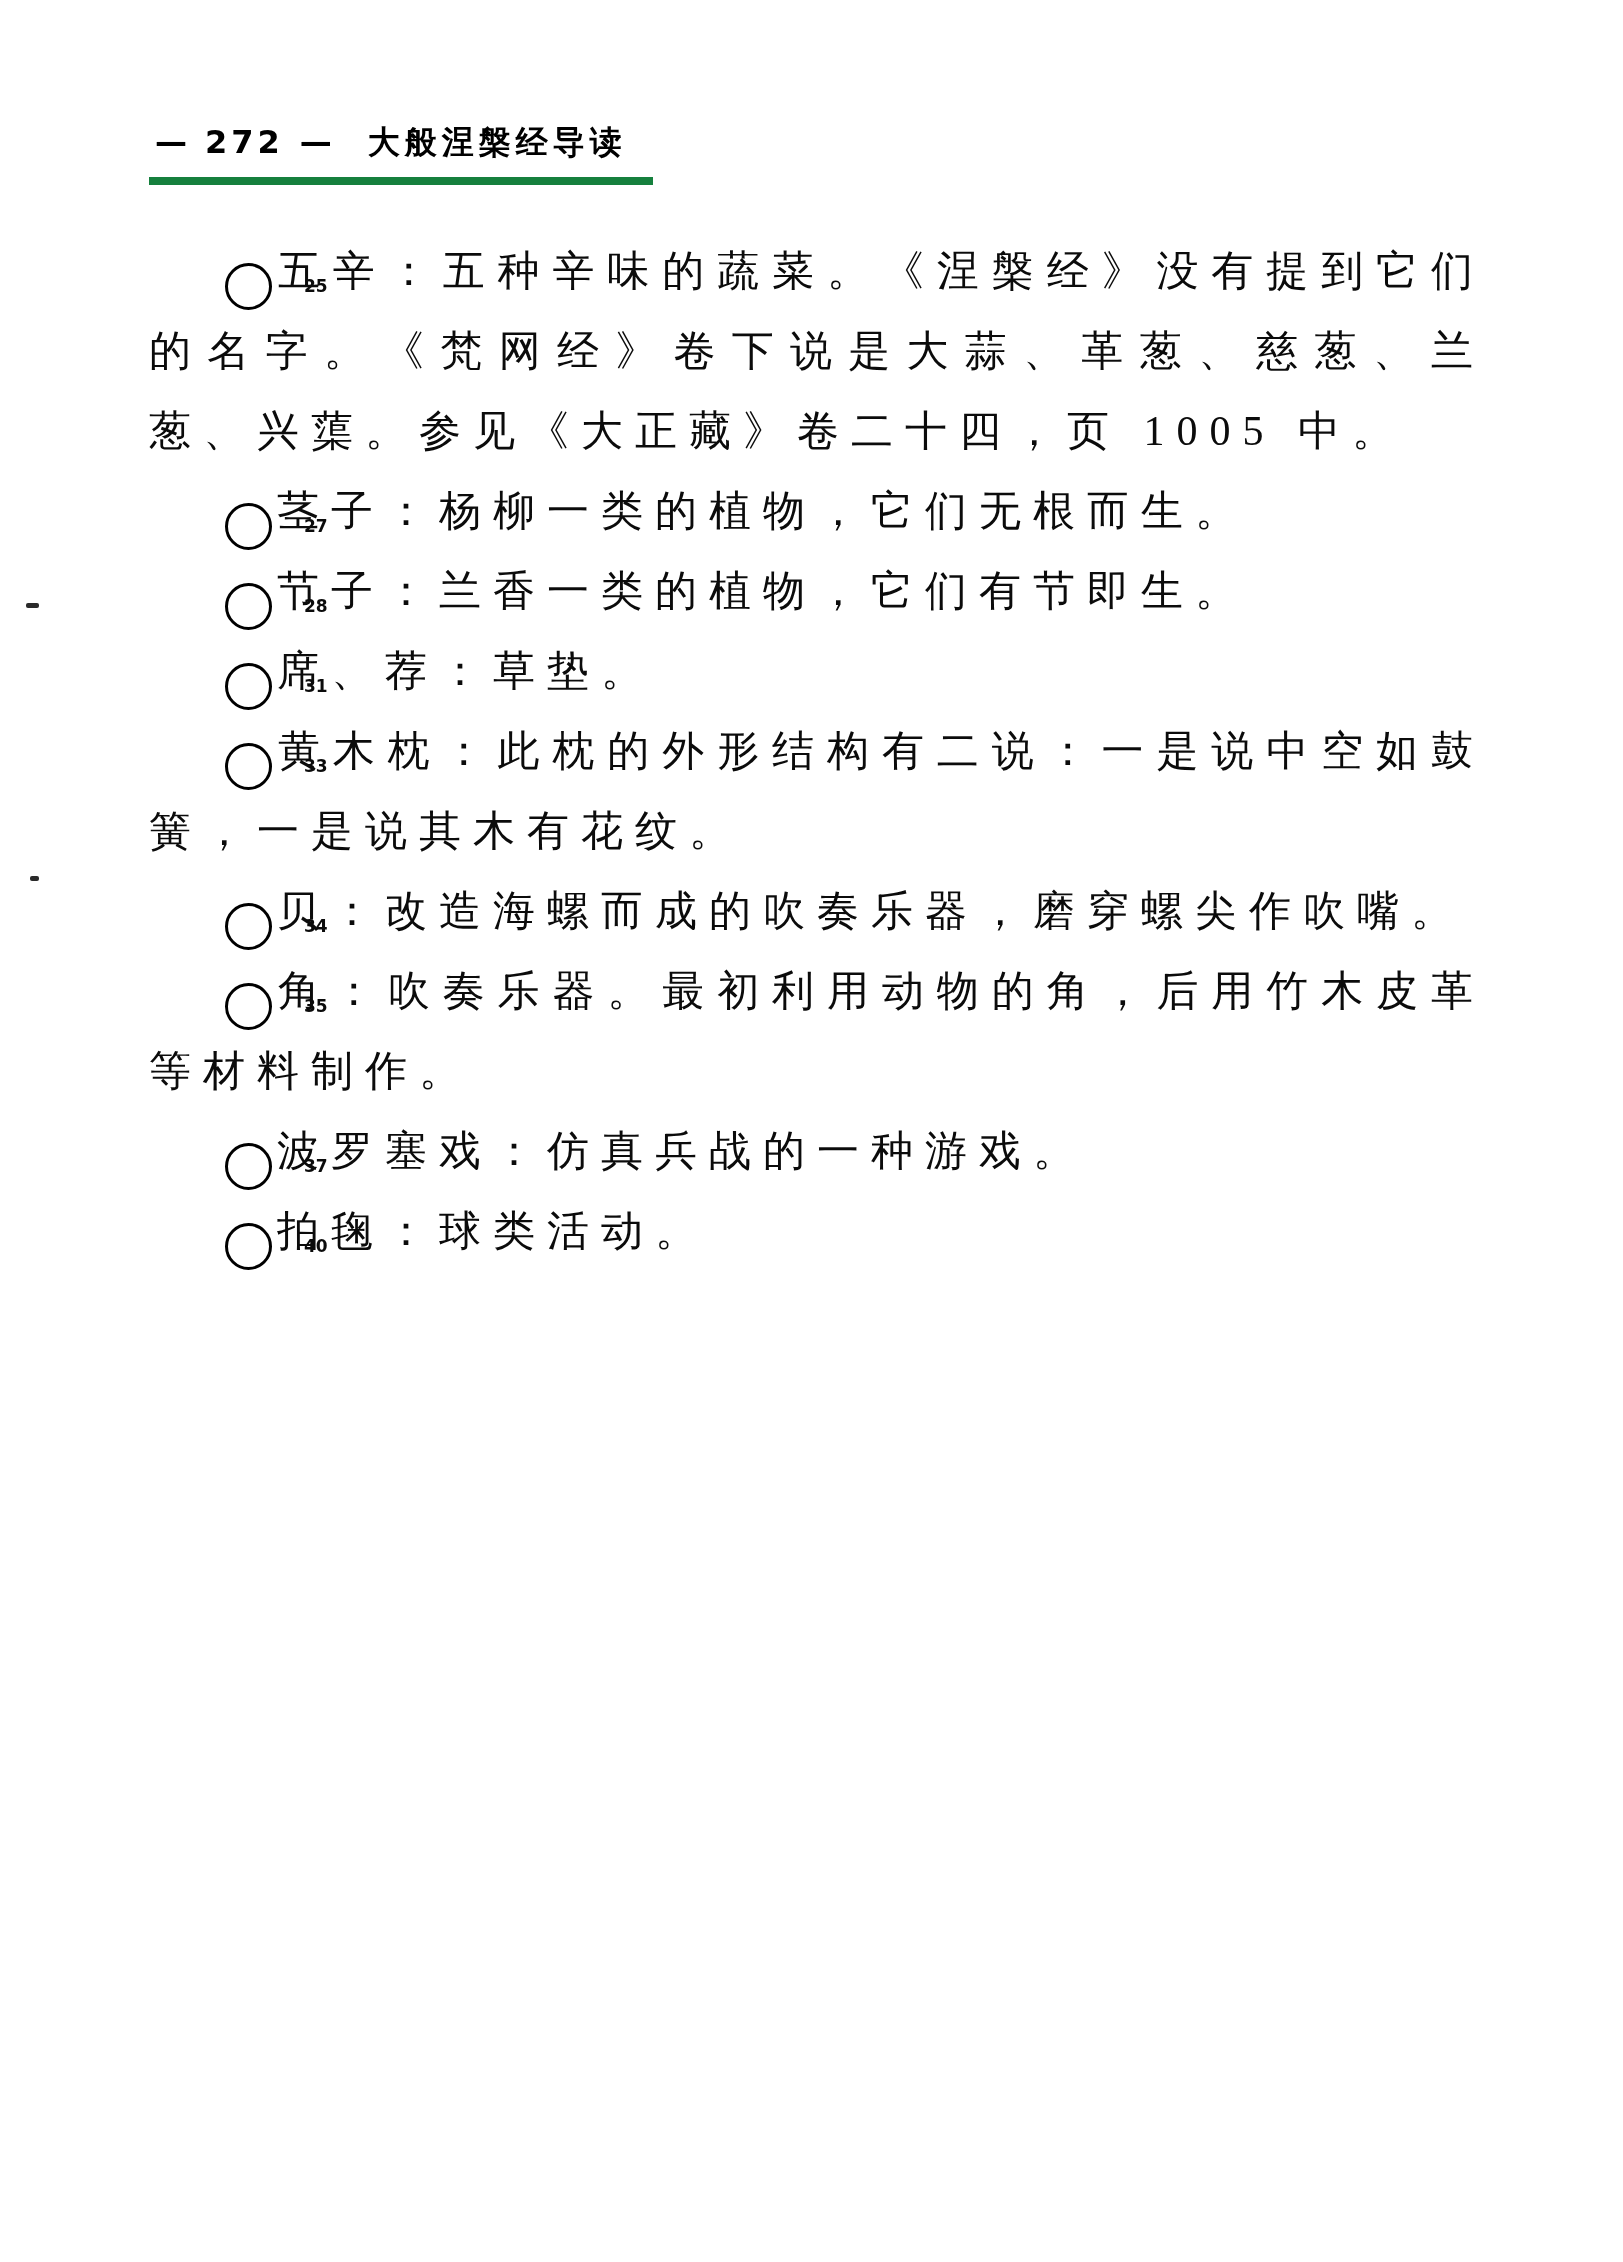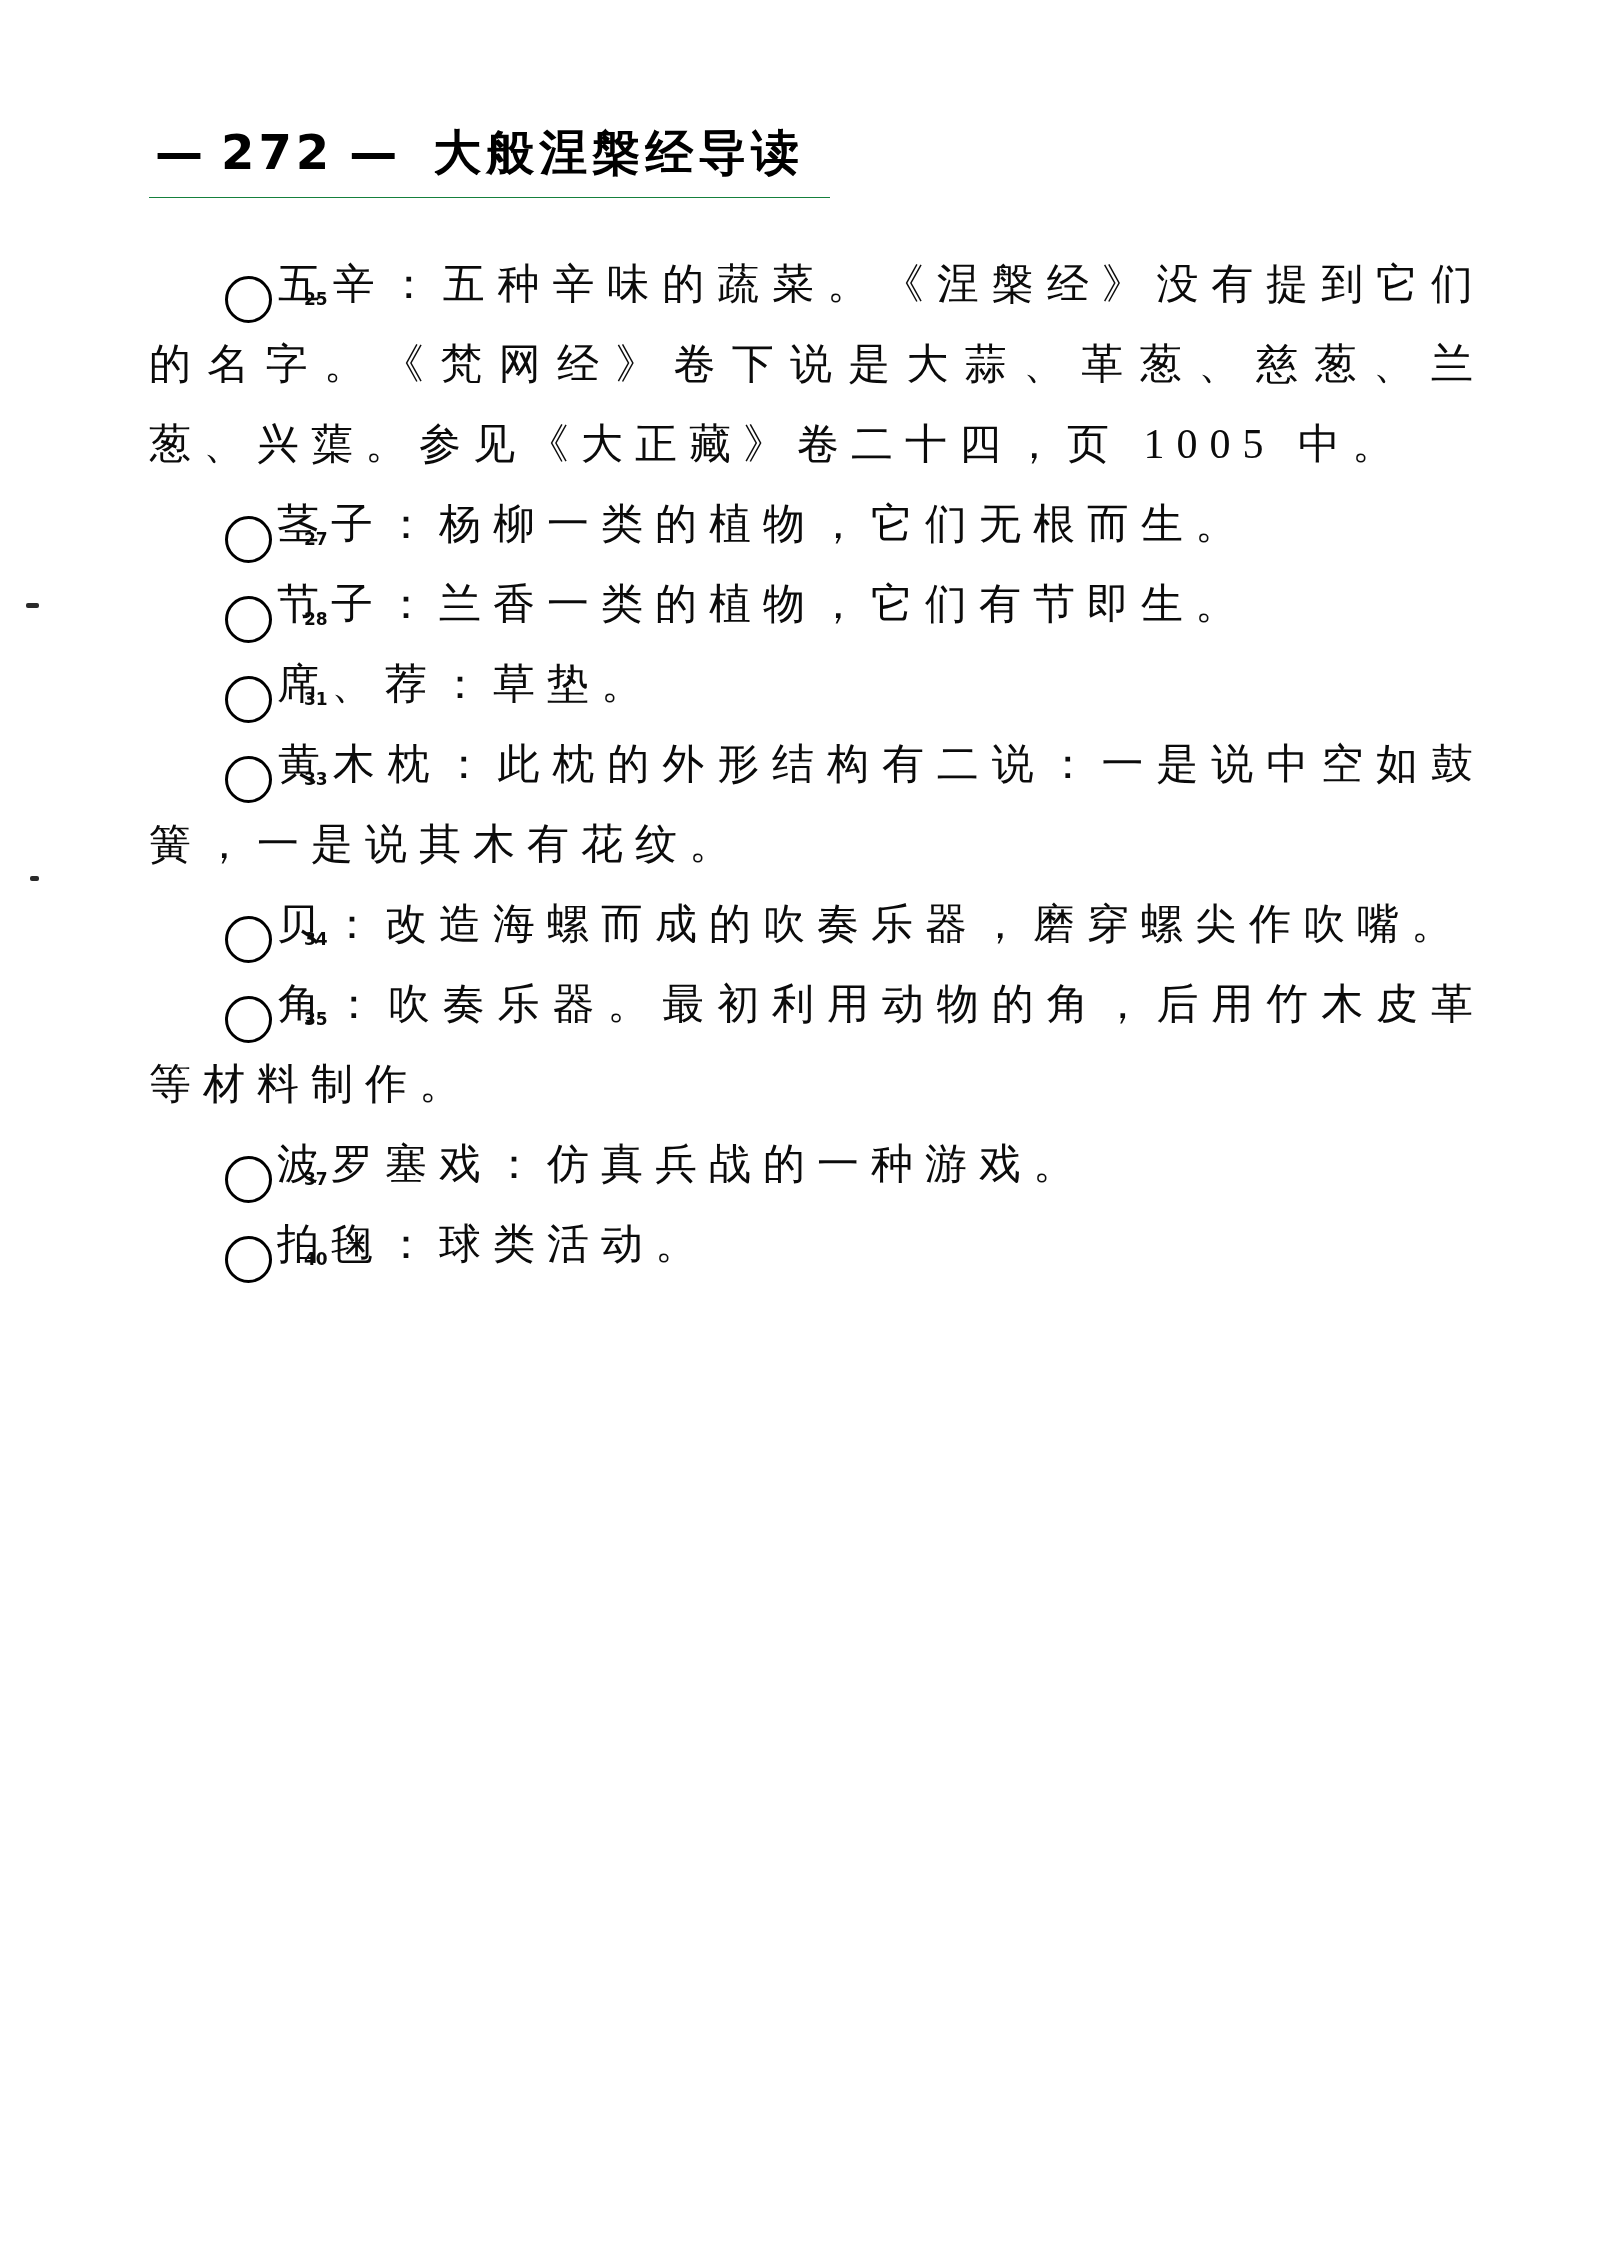--- a/index.html
+++ b/index.html
@@ -15,24 +15,24 @@
     background: #ffffff;
     color: #0b0b0b;
     padding: 121px 139px 0 149px;
     font-family: "Liberation Serif", "DejaVu Serif", serif;
     overflow: hidden;
   }
   .running-head {
     display: inline-block;
     font-family: "DejaVu Sans", sans-serif;
     font-weight: bold;
-    font-size: 48px;
+    font-size: 32px;
     letter-spacing: 2px;
     color: #000000;
-    border-bottom: 1px solid #15803d;
+    border-bottom: 8px solid #15803d;
     padding: 0 26px 12px 6px;
     white-space: nowrap;
   }
   .running-head .pageno {
     margin: 0 16px;
     letter-spacing: 4px;
   }
   .running-head .book-title {
     margin-left: 34px;
     letter-spacing: 5px;

